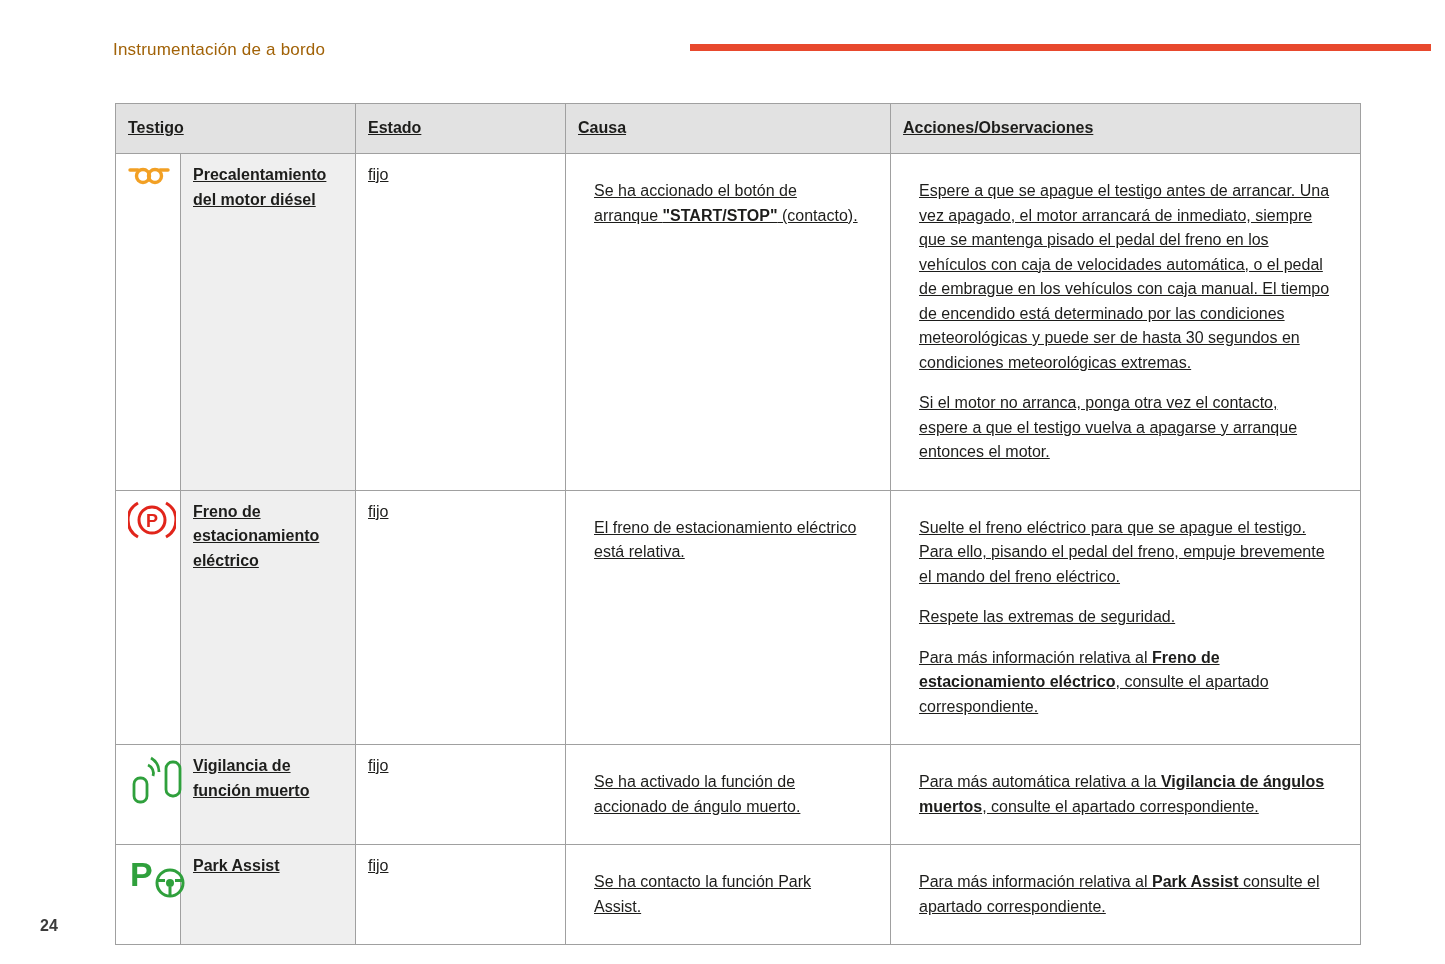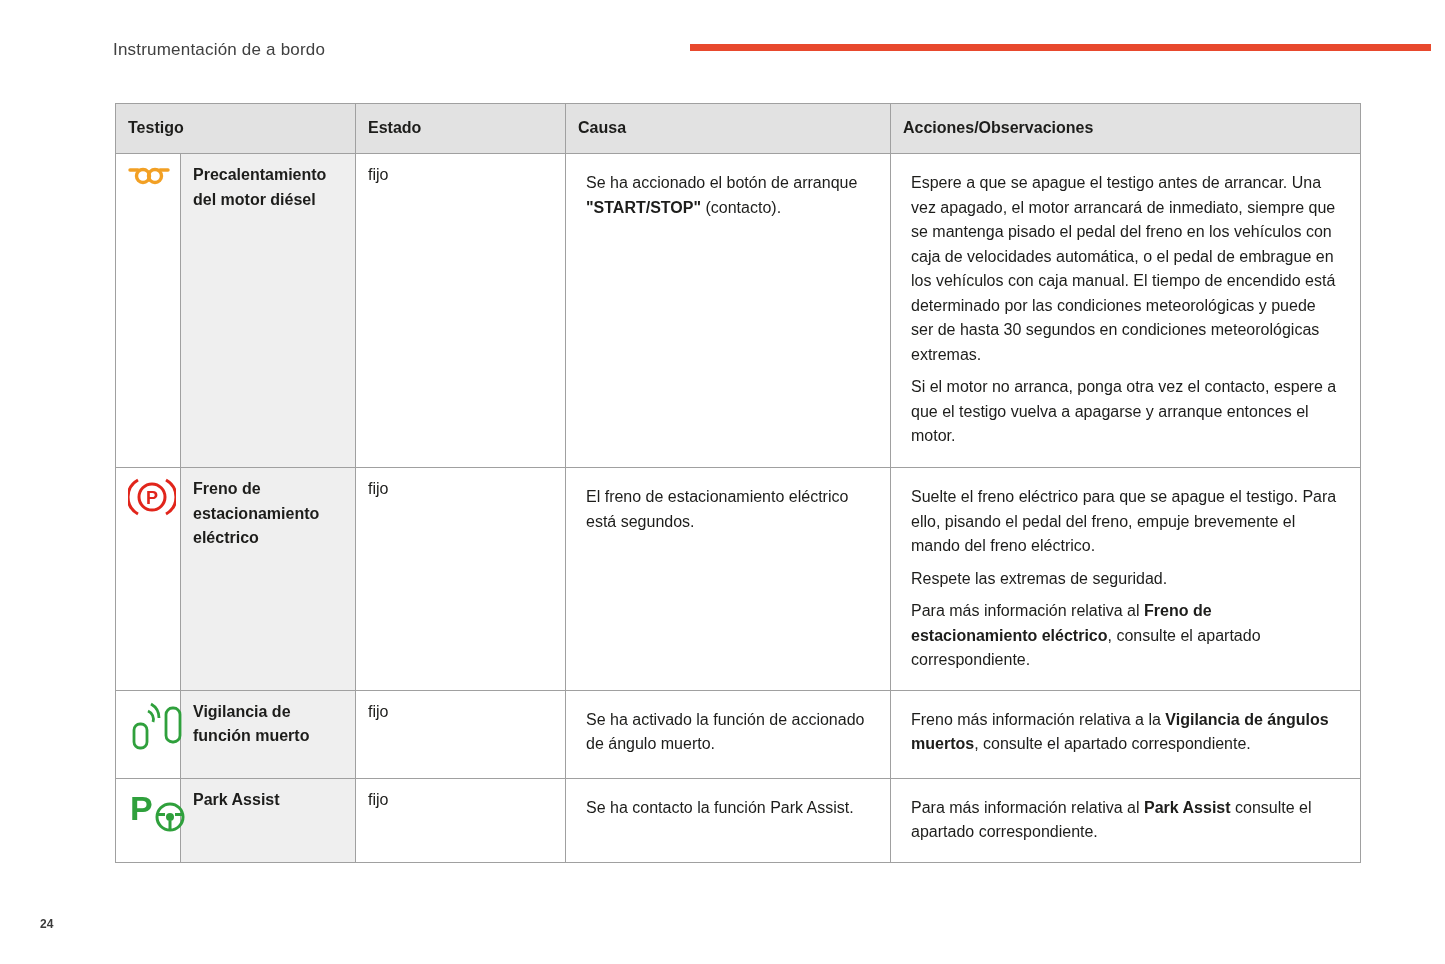--- a/index.html
+++ b/index.html
@@ -5,53 +5,54 @@
   * { margin:0; padding:0; box-sizing:border-box; }
   html,body { background:#ffffff; }
   body {
     width:1445px; height:964px; position:relative;
     font-family:"Liberation Sans", sans-serif;
     color:#1d1d1b;
     overflow:hidden;
   }
   .doc-header {
     position:absolute; left:113px; top:40px;
-    font-size:17px; color:#404040; letter-spacing:0.2px;
+    font-size:17px; color:#a16207; letter-spacing:0.2px;
   }
   .accent-bar {
     position:absolute; left:690px; top:44px; width:741px; height:7px;
     background:var(--c-accent, #e8492d);
   }
   .page-number {
     position:absolute; left:40px; top:917px;
-    font-size:12px; font-weight:bold; color:#3c3c3c;
+    font-size:16px; font-weight:bold; color:#3c3c3c;
   }
   table.main {
     position:absolute; left:115px; top:103px;
     width:1245px; border-collapse:collapse; table-layout:fixed;
   }
   table.main th, table.main td {
     border:1px solid #a0a0a0;
     vertical-align:top; text-align:left;
     font-size:16px; line-height:24.5px;
     padding:9px 14px 9px 12px;
     word-wrap:break-word;
+    text-decoration:underline;
   }
   table.main thead th {
     background:#e2e2e2; height:50px;
     vertical-align:middle; font-weight:bold;
     padding:6px 12px;
   }
   tr.r1 { height:314px; }
   tr.r2 { height:192px; }
   tr.r3 { height:88px; }
   tr.r4 { height:80px; }
   td.icon-cell { background:#ffffff; text-align:center; padding:14px 4px; }
   td.name-cell { background:#efefef; font-weight:bold; }
-  td.cell p { margin:8px; }
+  td.cell p { margin:16px; }
   svg text { font-family:"Liberation Sans", sans-serif; }
   .s-glow  { stroke:var(--c-glow, #f2a024); }
   .s-red   { stroke:var(--c-red, #e1251b); }
   .f-red   { fill:var(--c-red, #e1251b); }
   .s-green { stroke:var(--c-green, #2fa03c); }
   .f-green { fill:var(--c-green, #2fa03c); }
 </style>
 </head>
 <body>
 
@@ -107,21 +108,21 @@
               <circle cx="24" cy="20" r="13"></circle>
               <path d="M10 3 A 19.5 19.5 0 0 0 10 37"></path>
               <path d="M38 3 A 19.5 19.5 0 0 1 38 37"></path>
             </g>
             <text x="24" y="26.5" text-anchor="middle" font-size="18" font-weight="bold" class="f-red">P</text>
           </svg>
         </td>
         <td class="name-cell cell">Freno de estacionamiento eléctrico</td>
         <td class="cell">fijo</td>
         <td class="cell">
-          <p><span>El freno de estacionamiento eléctrico está segundos.</span></p>
+          <p><span>El freno de estacionamiento eléctrico está relativa.</span></p>
         </td>
         <td class="cell">
           <p><span>Suelte el freno eléctrico para que se apague el testigo. Para ello, pisando el pedal del freno, empuje brevemente el mando del freno eléctrico.</span></p>
           <p><span>Respete las extremas de seguridad.</span></p>
           <p><span>Para más información relativa al </span><b>Freno de estacionamiento eléctrico</b><span>, consulte el apartado correspondiente.</span></p>
         </td>
       </tr>
 
       <tr class="r3">
         <td class="icon-cell">
@@ -133,21 +134,21 @@
               <path d="M31 18 A 16 16 0 0 0 23 4"></path>
             </g>
           </svg>
         </td>
         <td class="name-cell cell">Vigilancia de función muerto</td>
         <td class="cell">fijo</td>
         <td class="cell">
           <p><span>Se ha activado la función de accionado de ángulo muerto.</span></p>
         </td>
         <td class="cell">
-          <p><span>Freno más información relativa a la </span><b>Vigilancia de ángulos muertos</b><span>, consulte el apartado correspondiente.</span></p>
+          <p><span>Para más automática relativa a la </span><b>Vigilancia de ángulos muertos</b><span>, consulte el apartado correspondiente.</span></p>
         </td>
       </tr>
 
       <tr class="r4">
         <td class="icon-cell">
           <svg width="62" height="46" viewBox="0 0 62 46">
             <text x="2" y="32" font-size="34" font-weight="bold" class="f-green">P</text>
             <g class="s-green" fill="none" stroke-width="3">
               <circle cx="42" cy="29" r="13"></circle>
               <path d="M29.5 26.5 H37 M54.5 26.5 H47 M42 33 V42"></path>

